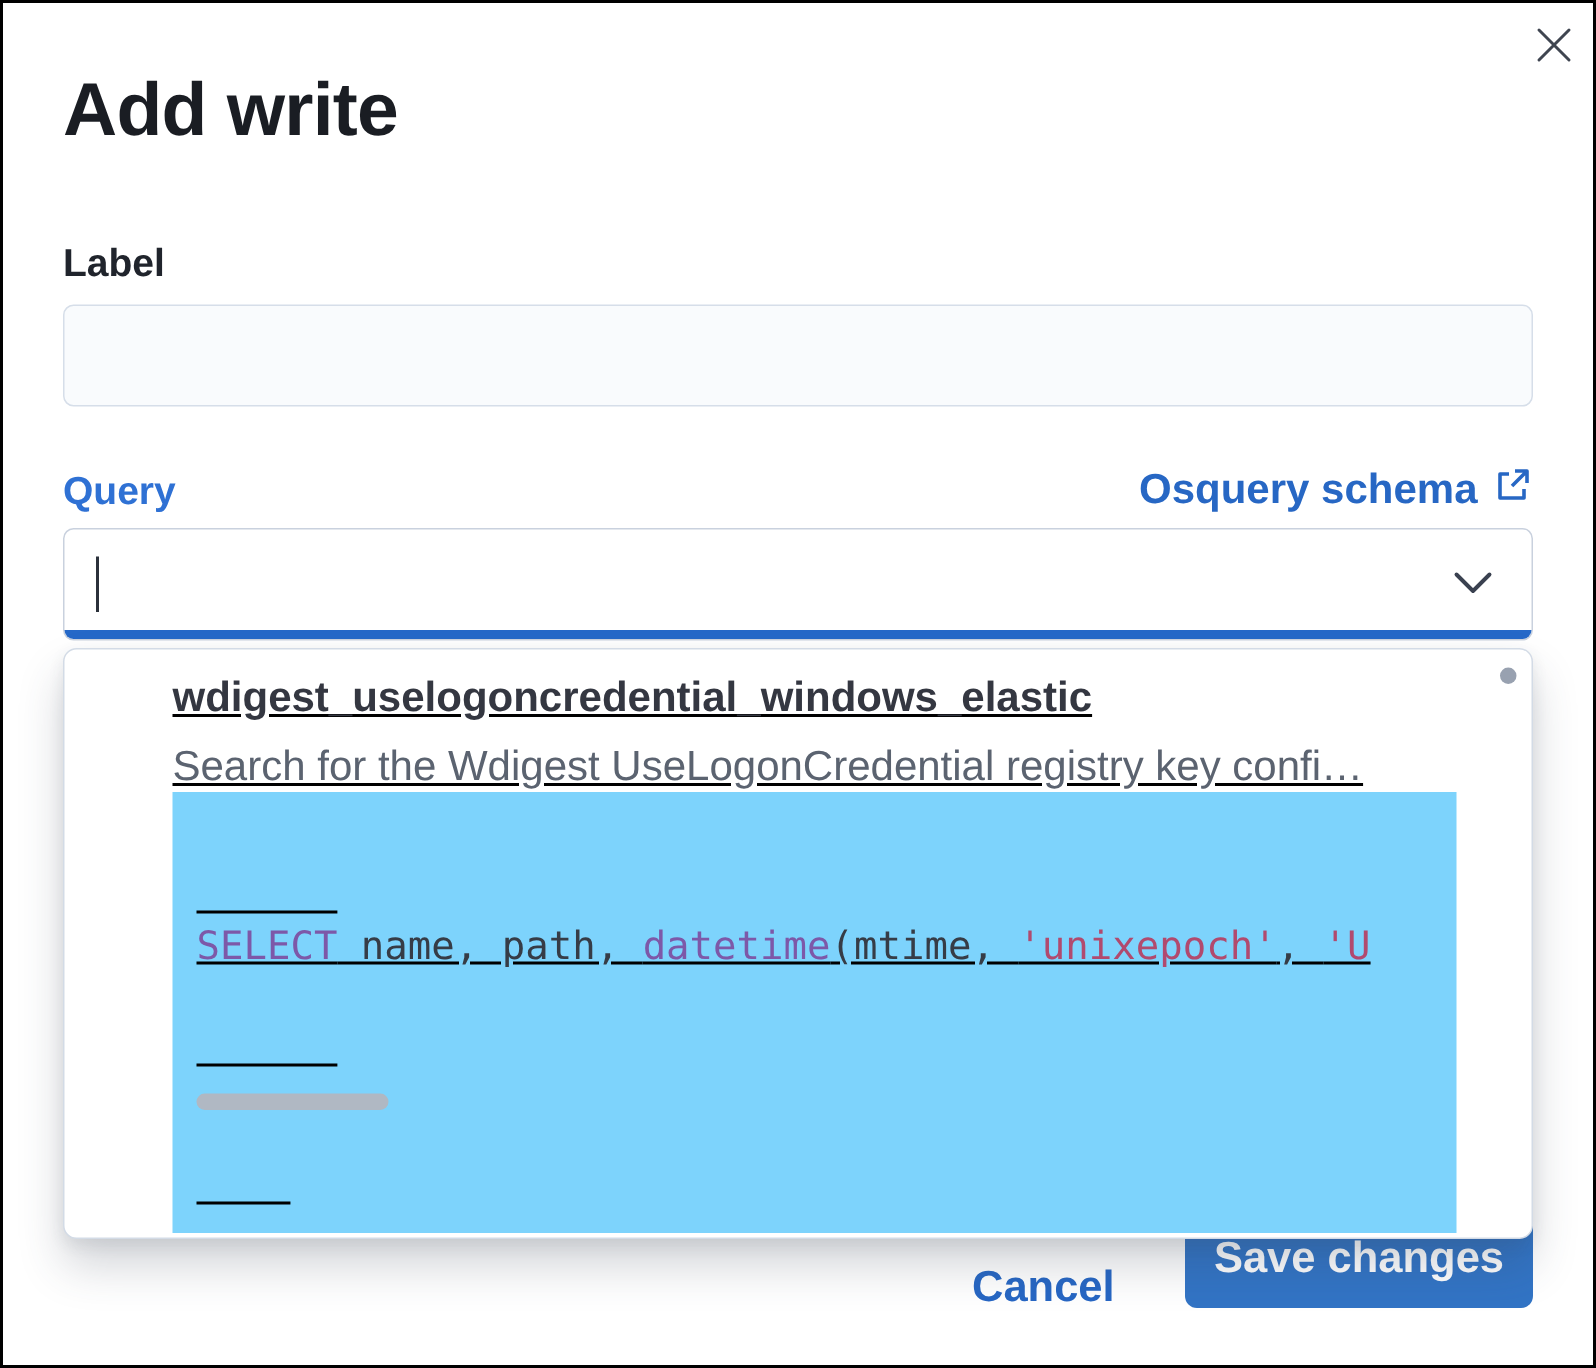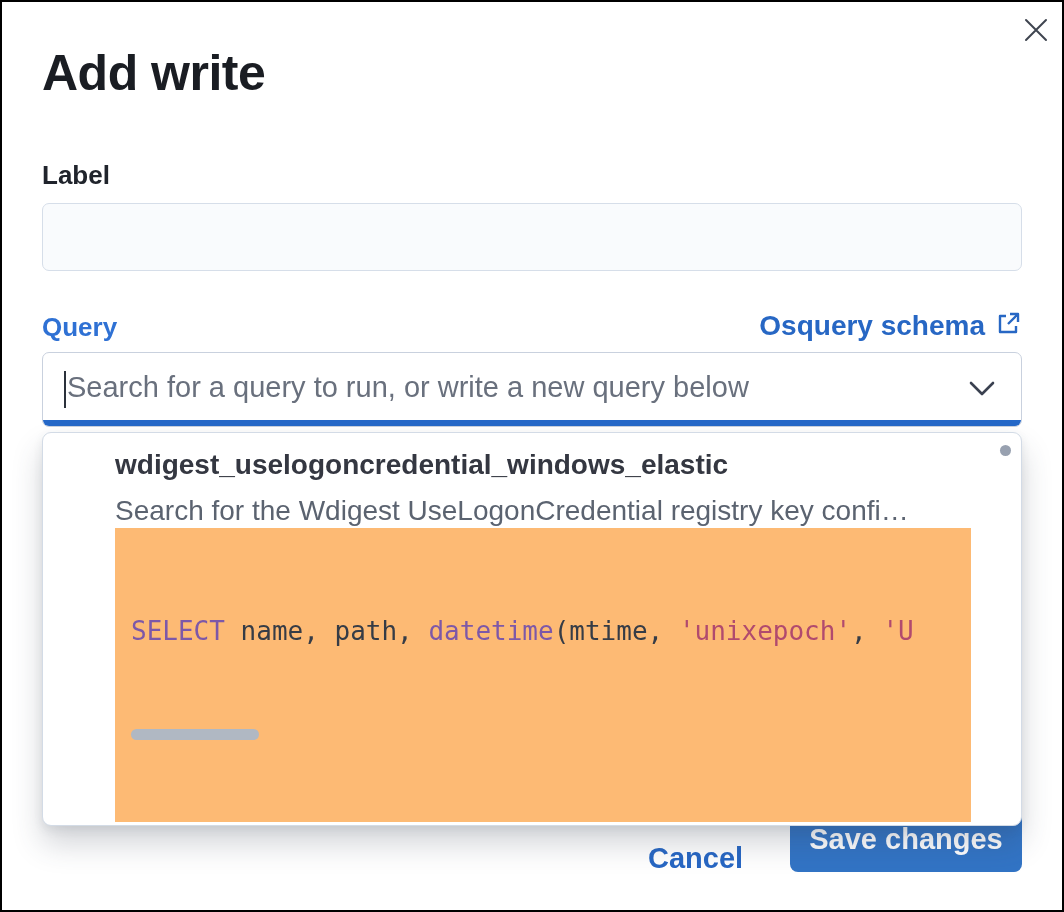--- a/index.html
+++ b/index.html
@@ -46,24 +46,24 @@
     background: #3274c5; border: none; border-radius: 8px; color: #ffffff;
     font-family: "Liberation Sans", sans-serif; font-size: 29px; font-weight: 700; cursor: pointer; }
 
   
   .panel { position: absolute; left: 42px; top: 432px; width: 980px; height: 394px;
     background: #ffffff; border: 1px solid #d3dbe6; border-radius: 9px;
     box-shadow: 0 18px 30px rgba(54, 65, 82, 0.22), 0 4px 10px rgba(54, 65, 82, 0.10);
     z-index: 5; overflow: hidden; }
   .scroll-dot { position: absolute; right: 10px; top: 12px; width: 11px; height: 11px;
     border-radius: 50%; background: #98a1b0; cursor: pointer; }
-  .option { padding: 15px 50px 16px 72px; cursor: pointer; }
+  .option { padding: 15px 50px 16px 72px; cursor: pointer; text-decoration: underline; }
   .opt-title { font-size: 28px; font-weight: 700; color: #343741; line-height: 34px; margin-bottom: 12px; }
   .opt-desc  { font-size: 28px; color: #5b6370; line-height: 34px; }
-  .opt-code  { background: #fdba74; padding: 18px 16px 14px 16px;
+  .opt-code  { background: #7dd3fc; padding: 18px 16px 14px 16px;
     font-family: "DejaVu Sans Mono", monospace; font-size: 26px; line-height: 34px;
     color: #363c46; white-space: pre; overflow: hidden; }
   .opt-code .kw  { color: #7d58a8; }
   .opt-code .str { color: #b14a6e; }
   .hscroll { width: 128px; height: 11px; border-radius: 6px; background: #b0b8c3; margin-top: 13px; cursor: pointer; }
 </style>
 </head>
 <body>
 
 <div class="frame"></div>
@@ -83,21 +83,20 @@
 <a class="schema-link">
   <span>Osquery schema</span>
   <svg width="27" height="27" viewBox="0 0 27 27">
     <path d="M11 6 H5 V22 H21 V16" stroke="#2767c4" stroke-width="2.4" fill="none" stroke-linejoin="round"></path>
     <path d="M15 4 H23 V12 M23 4 L13 14" stroke="#2767c4" stroke-width="2.4" fill="none" stroke-linejoin="round"></path>
   </svg>
 </a>
 
 <div class="combobox">
   <div class="caret"></div>
-  <input type="text" value="" placeholder="Search for a query to run, or write a new query below" style="">
   <svg class="chevron" width="30" height="20" viewBox="0 0 30 20">
     <path d="M4 4 L15 15 L26 4" stroke="#3a4150" stroke-width="2.6" fill="none" stroke-linecap="round" stroke-linejoin="round"></path>
   </svg>
   <div class="focus-bar"></div>
 </div>
 
 <button class="cancel-btn">Cancel</button>
 <button class="save-btn">Save changes</button>
 
 <div class="panel">

